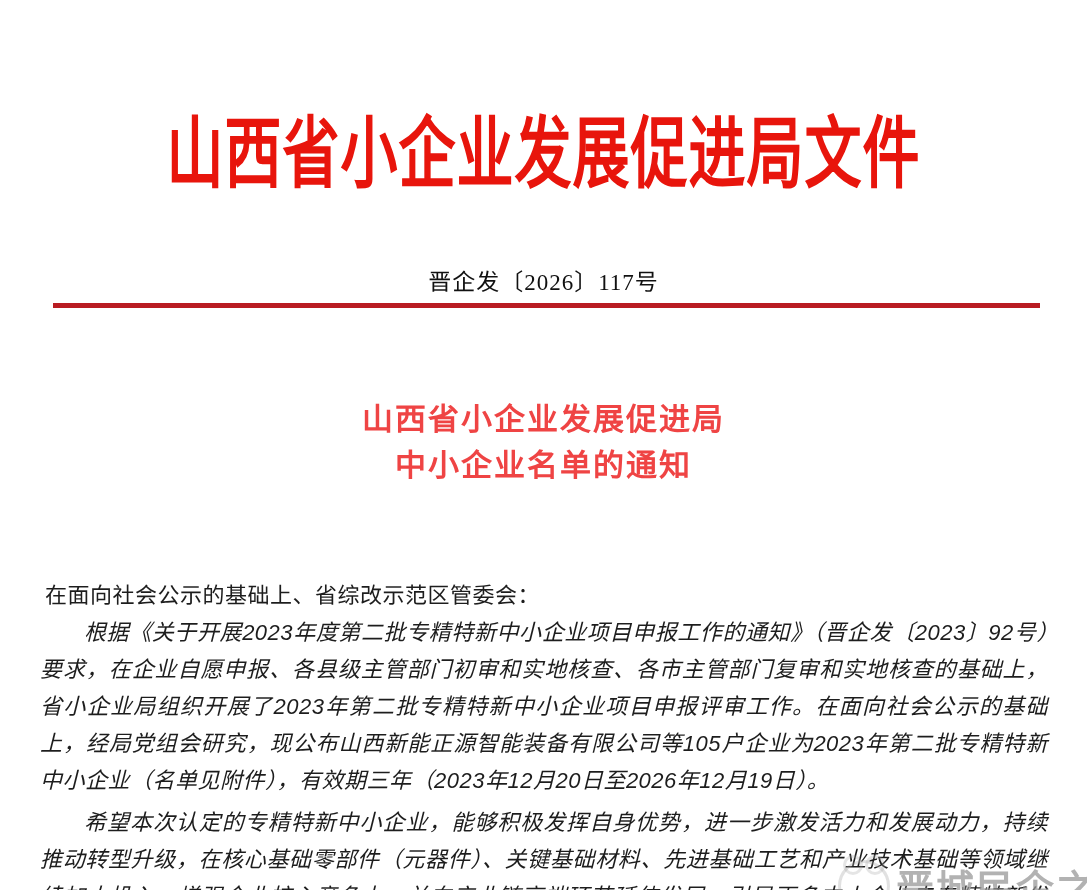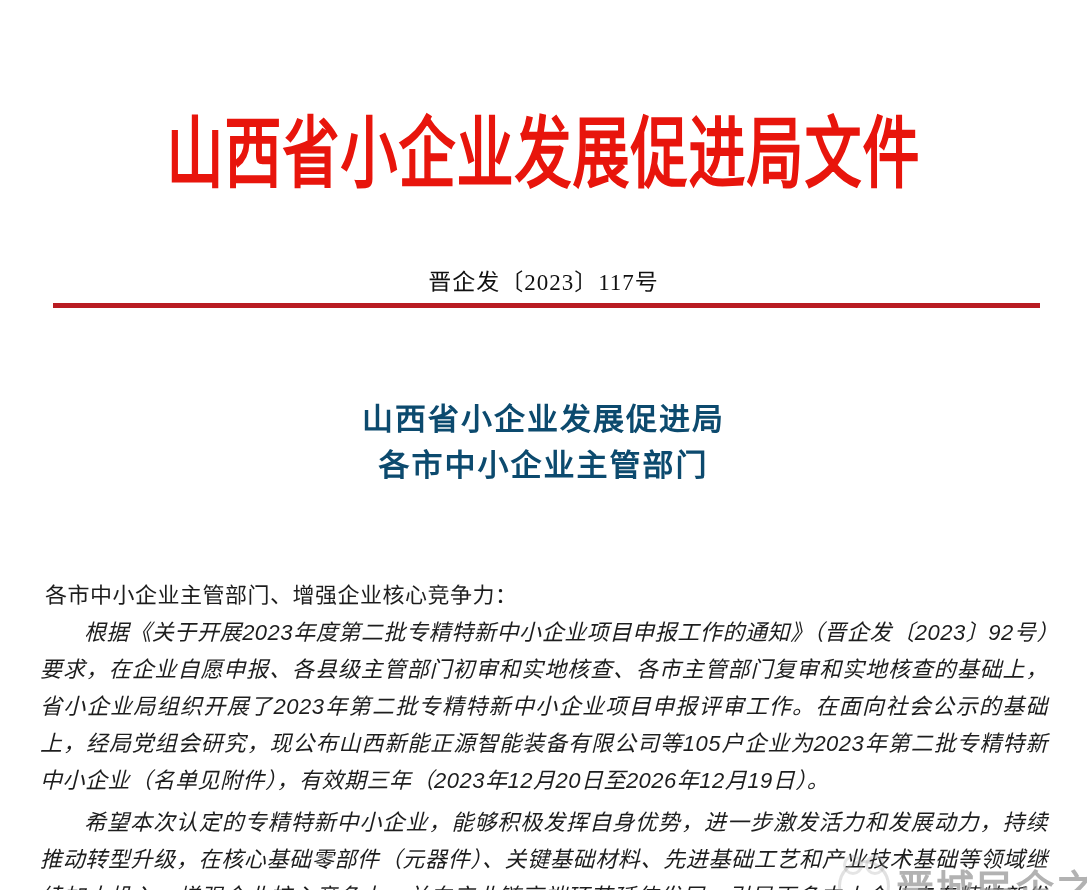--- a/index.html
+++ b/index.html
@@ -53,21 +53,21 @@
   .title-block {
     position: absolute;
     top: 361px;
     left: 0;
     width: 100%;
     text-align: center;
     font-family: "Liberation Serif", "DejaVu Serif", serif;
     font-weight: bold;
     font-size: 31px;
     line-height: 46px;
-    color: #0c4a6e;
+    color: #ef4444;
     letter-spacing: 2px;
   }
   .body-text {
     position: absolute;
     top: 541px;
     left: 40px;
     width: 1008px;
     font-family: "Liberation Sans", "DejaVu Sans", sans-serif;
     font-size: 22px;
     line-height: 37px;
@@ -125,31 +125,31 @@
     letter-spacing: 2px;
   }
 </style>
 </head>
 <body>
 
 <div class="page">
 
   <div class="header-title">山西省小企业发展促进局文件</div>
 
-  <div class="doc-number">晋企发〔2023〕117号</div>
+  <div class="doc-number">晋企发〔2026〕117号</div>
 
   <div class="red-divider"></div>
 
   <div class="title-block">
     <div>山西省小企业发展促进局</div>
-    <div>各市中小企业主管部门</div>
+    <div>中小企业名单的通知</div>
   </div>
 
   <div class="body-text">
-    <p class="salutation">各市中小企业主管部门、增强企业核心竞争力：</p>
+    <p class="salutation">在面向社会公示的基础上、省综改示范区管委会：</p>
     <p class="para">根据《关于开展2023年度第二批专精特新中小企业项目申报工作的通知》（晋企发〔2023〕92号）要求，在企业自愿申报、各县级主管部门初审和实地核查、各市主管部门复审和实地核查的基础上，省小企业局组织开展了2023年第二批专精特新中小企业项目申报评审工作。在面向社会公示的基础上，经局党组会研究，现公布山西新能正源智能装备有限公司等105户企业为2023年第二批专精特新中小企业（名单见附件），有效期三年（2023年12月20日至2026年12月19日）。</p>
     <p class="para para-2">希望本次认定的专精特新中小企业，能够积极发挥自身优势，进一步激发活力和发展动力，持续推动转型升级，在核心基础零部件（元器件）、关键基础材料、先进基础工艺和产业技术基础等领域继续加大投入，增强企业核心竞争力，并向产业链高端环节延伸发展，引导更多中小企业走专精特新发展道路。</p>
   </div>
 
   <div class="watermark">
     <span class="watermark-logo"></span>
     <span class="watermark-text">晋城民企之家</span>
   </div>
 
 </div>

